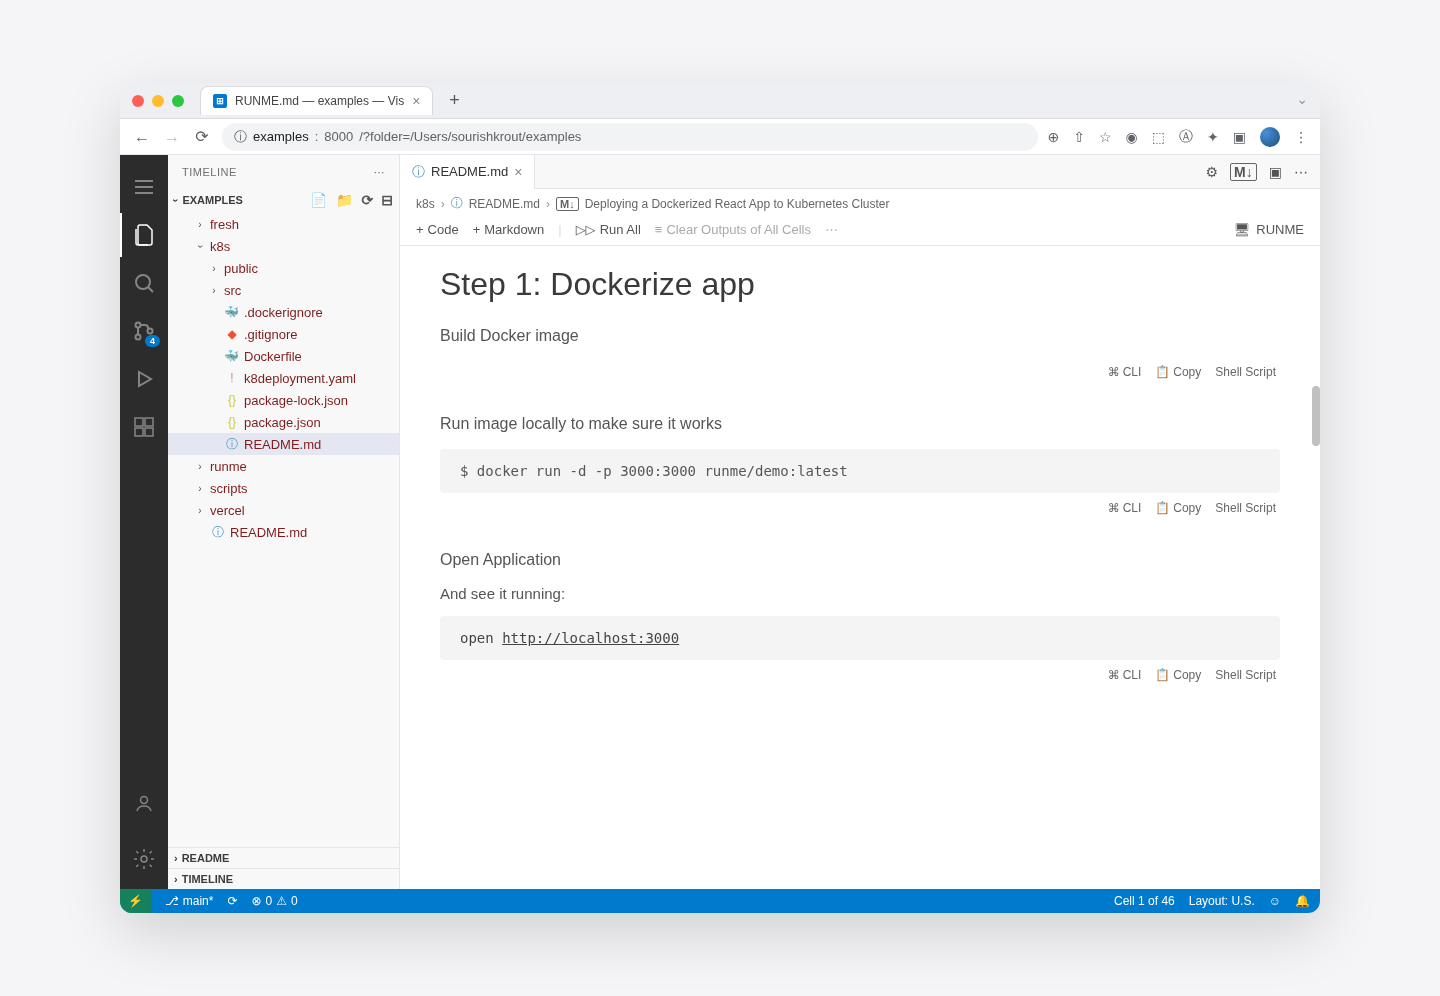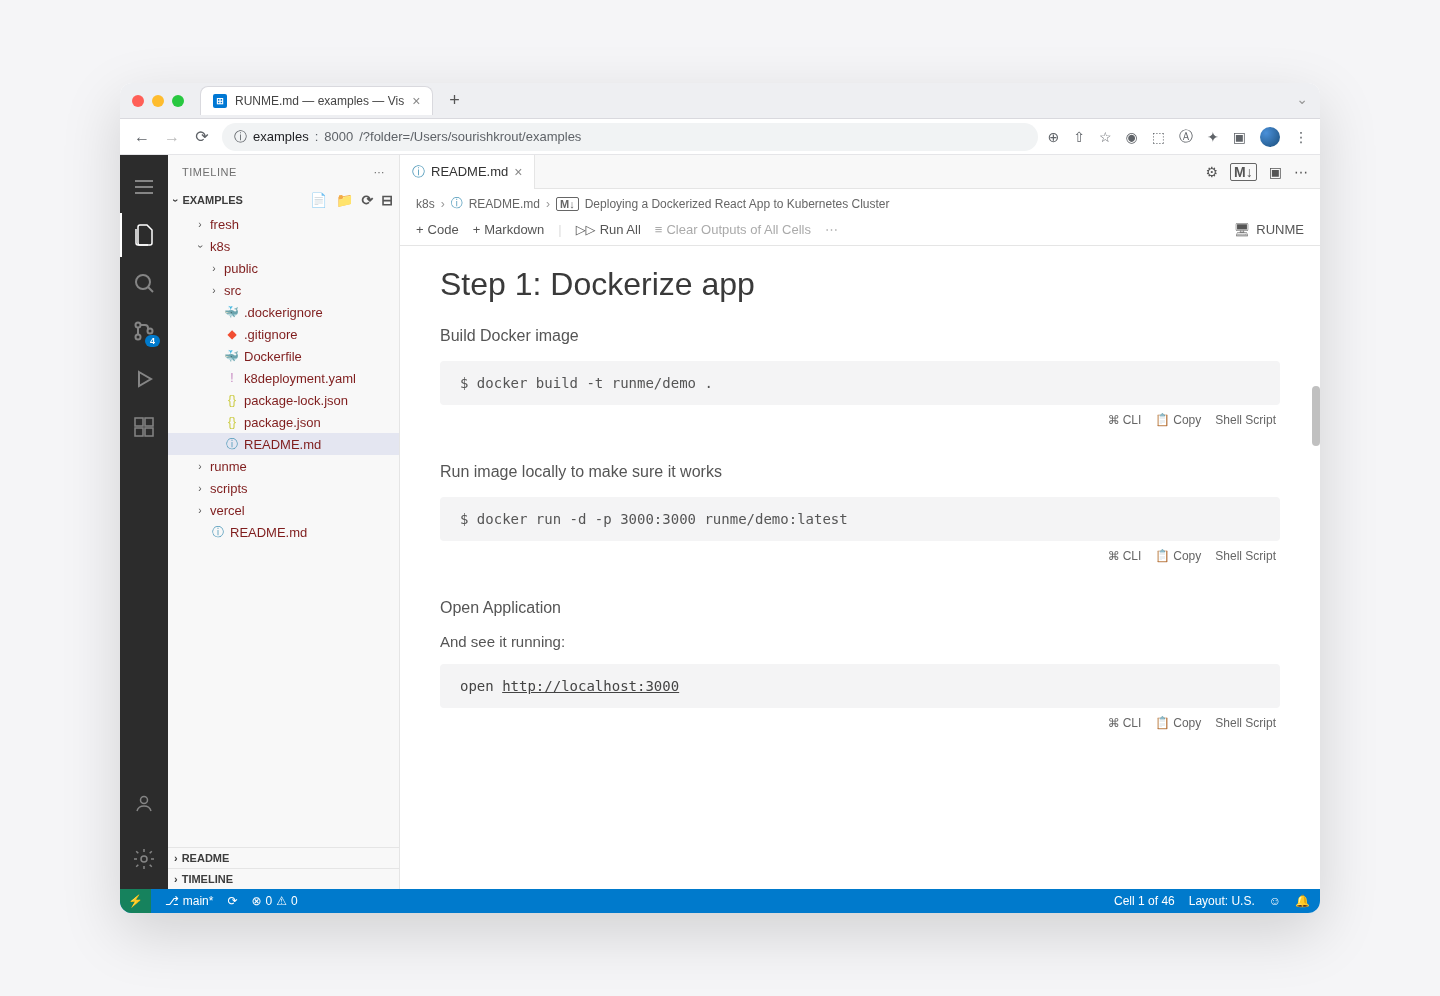--- a/index.html
+++ b/index.html
@@ -325,23 +325,20 @@
         <span class="nb-right">
             <span>🖥</span>
             <span>RUNME</span>
           </span>
       </div>
 
       <div class="notebook-content">
         <div class="scroll-indicator"></div>
         <h1>Step 1: Dockerize app</h1>
         <h2>Build Docker image</h2>
-        <div class="code-cell">
-          <span class="cmd">$ docker build -t runme/demo .</span>
-        </div>
         <div class="cell-toolbar">
           <span>⌘ <span>CLI</span></span>
           <span>📋 <span>Copy</span></span>
           <span>Shell Script</span>
         </div>
 
         <h2>Run image locally to make sure it works</h2>
         <div class="code-cell">
           <span class="cmd">$ docker run -d -p 3000:3000 runme/demo:latest</span>
         </div>

